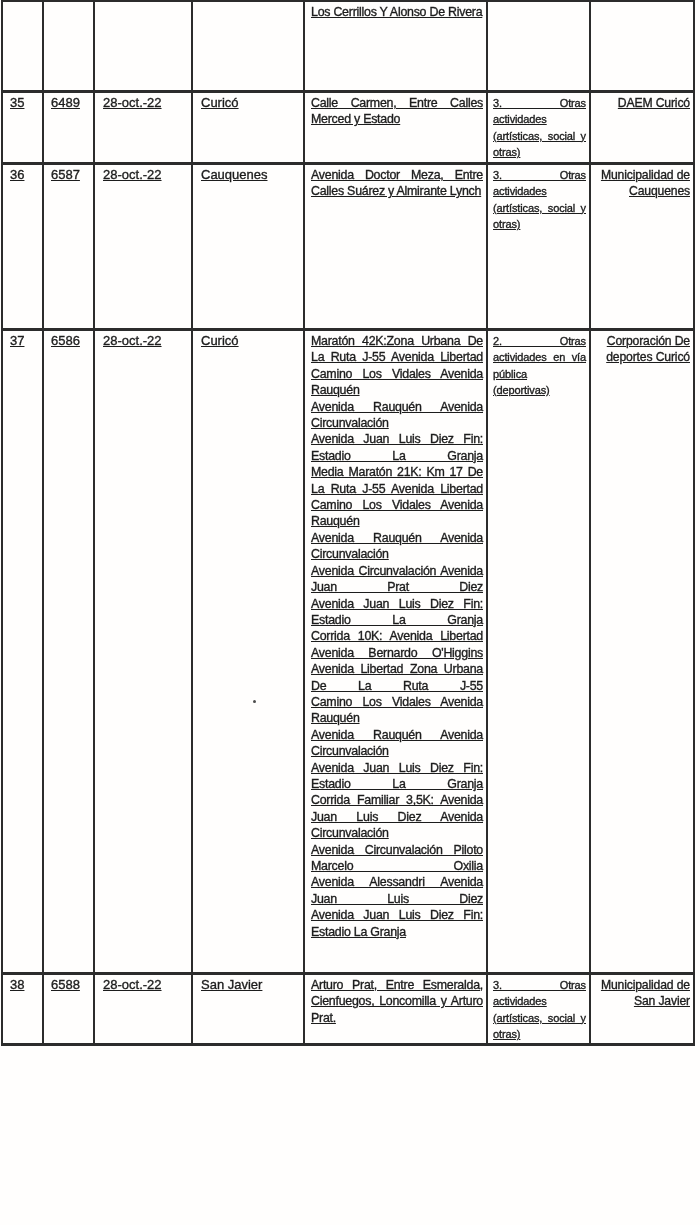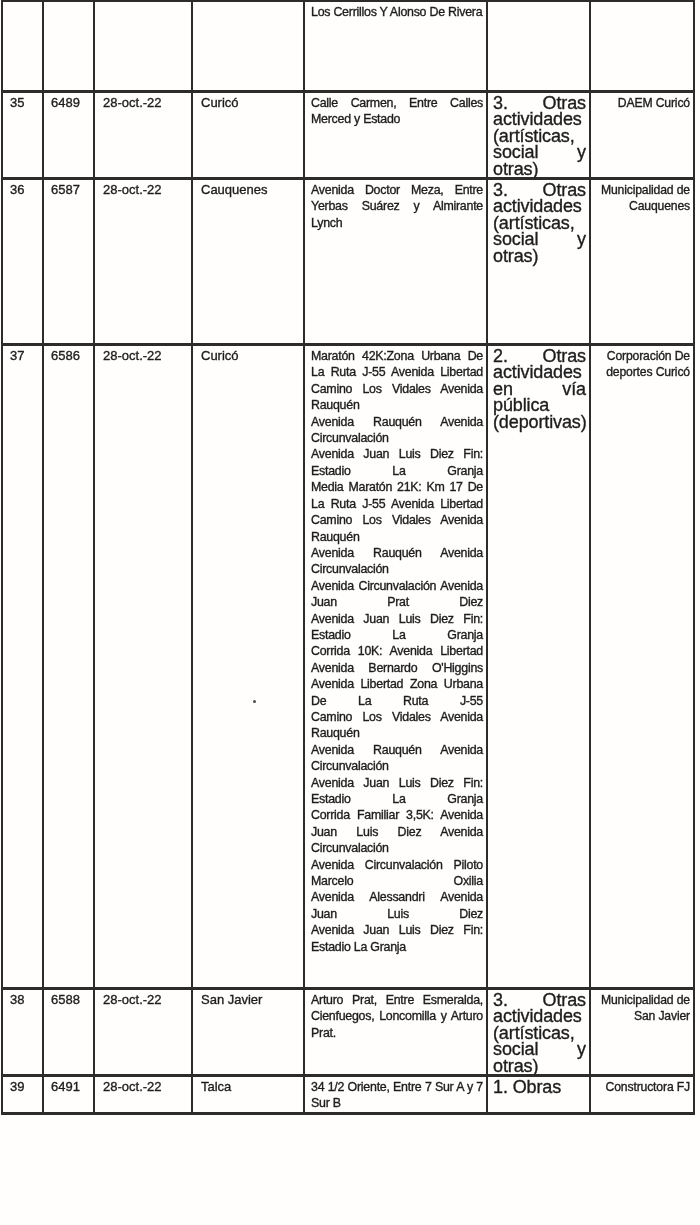--- a/index.html
+++ b/index.html
@@ -11,30 +11,31 @@
   table.doc{
     position:absolute;left:1px;top:-1px;width:692px;
     border-collapse:collapse;table-layout:fixed;
   }
   td{
     border:2px solid #2c2c2c;
     vertical-align:top;
     padding:2px 3px 0 6px;
     font-size:13px;line-height:16.4px;
     overflow:hidden;
+    text-decoration:underline;
   }
   tr{border-top:3px solid #2c2c2c;border-bottom:3px solid #2c2c2c;}
   td.c-index,td.c-number{padding-left:7px;}
   td.c-date{padding-left:8px;}
   td.c-city{padding-left:8px;}
   td.c-loc{font-size:12.4px;letter-spacing:-0.25px;padding-left:6px;padding-right:3px;}
   .seg{text-align:justify;}
   .seg.soft{text-align-last:justify;}
   td.c-act{padding-left:5px;padding-right:3px;}
-  td.c-act .txt{font-size:18px;letter-spacing:-0.12px;text-align:justify;line-height:16.4px;}
+  td.c-act .txt{font-size:11px;letter-spacing:-0.12px;text-align:justify;line-height:16.4px;}
   td.c-org{padding-left:6px;padding-right:3px;text-align:right;}
   td.c-org .txt{font-size:12.2px;letter-spacing:-0.15px;line-height:16.2px;}
   .scan-dot{
     position:absolute;left:253px;top:700px;width:3px;height:3px;
     background:#4c4c4c;border-radius:50%;
   }
 </style>
 </head>
 <body>
 
@@ -75,21 +76,21 @@
           <td class="c-org">
             <div class="txt">DAEM Curicó</div>
           </td>
         </tr>
         <tr style="height: 166px;">
           <td class="c-index">36</td>
           <td class="c-number">6587</td>
           <td class="c-date">28-oct.-22</td>
           <td class="c-city">Cauquenes</td>
           <td class="c-loc">
-            <div class="seg">Avenida Doctor Meza, Entre Yerbas Suárez y Almirante Lynch</div>
+            <div class="seg">Avenida Doctor Meza, Entre Calles Suárez y Almirante Lynch</div>
           </td>
           <td class="c-act">
             <div class="txt">3. Otras actividades (artísticas, social y otras)</div>
           </td>
           <td class="c-org">
             <div class="txt">Municipalidad de Cauquenes</div>
           </td>
         </tr>
         <tr style="height: 644px;">
           <td class="c-index">37</td>
@@ -129,31 +130,16 @@
           <td class="c-loc">
             <div class="seg">Arturo Prat, Entre Esmeralda, Cienfuegos, Loncomilla y Arturo Prat.</div>
           </td>
           <td class="c-act">
             <div class="txt">3. Otras actividades (artísticas, social y otras)</div>
           </td>
           <td class="c-org">
             <div class="txt">Municipalidad de San Javier</div>
           </td>
         </tr>
-        <tr style="height: 35px;">
-          <td class="c-index">39</td>
-          <td class="c-number">6491</td>
-          <td class="c-date">28-oct.-22</td>
-          <td class="c-city">Talca</td>
-          <td class="c-loc">
-            <div class="seg">34 1/2 Oriente, Entre 7 Sur A y 7 Sur B</div>
-          </td>
-          <td class="c-act">
-            <div class="txt">1. Obras</div>
-          </td>
-          <td class="c-org">
-            <div class="txt">Constructora FJ</div>
-          </td>
-        </tr>
       </tbody>
   </table>
   <div class="scan-dot"></div>
 </div>
 
 </body></html>

